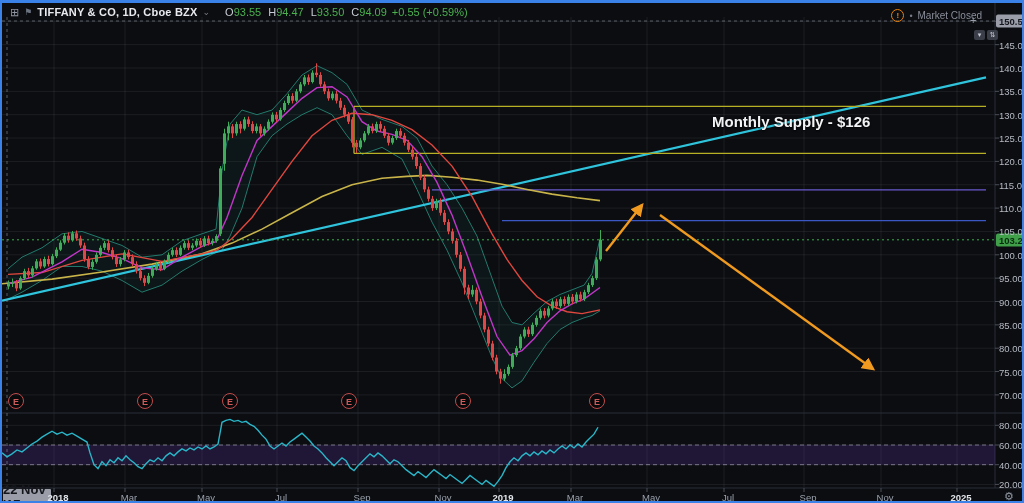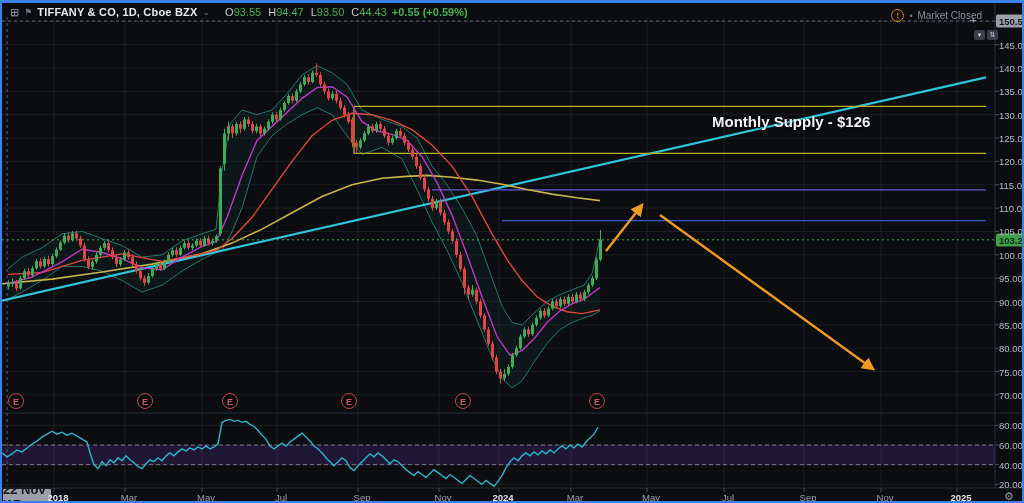--- a/index.html
+++ b/index.html
@@ -12,21 +12,21 @@
   
   #hdr{position:absolute;left:8px;top:2px;height:14px;display:flex;align-items:center;gap:5px;
        font-size:11px;color:#e8eaf0;white-space:nowrap;}
   #hdr .ticon{color:#9096a1;font-size:11px;}
   #hdr .flag{color:#6b7280;font-size:9px;}
   #hdr .title{font-weight:bold;letter-spacing:.2px;}
   #hdr .caret{color:#787b86;font-size:9px;}
   #ohlc{display:flex;gap:7px;margin-left:10px;}
   #ohlc .pair b{color:#c8ccd4;font-weight:normal;}
   #ohlc .pair span{color:#4bb14f;margin-top:48px;}
-  #chg{color:#4bb14f;font-weight:bold;}
+  #chg{color:#4bb14f;}
   
   #mkt{position:absolute;top:6px;right:40px;display:flex;align-items:center;gap:5px;
        font-size:10px;color:#8a8e99;}
   #mkt .warn{width:11px;height:11px;border-radius:50%;border:1px solid #e8820c;color:#e8820c;
        font-size:8px;font-weight:bold;display:flex;align-items:center;justify-content:center;line-height:1;}
   #mkt .dot{color:#787b86;font-size:9px;}
   
   .plabel{position:absolute;left:997px;transform:translateY(-50%);font-size:9.5px;color:#b7bac3;}
   .tlabel{position:absolute;top:489px;transform:translateX(-50%);font-size:9.5px;color:#9aa0ab;padding-left:8px;}
   .tlabel.year{color:#e2e5ea;font-weight:bold;}
@@ -486,21 +486,21 @@
 
     <div id="hdr">
       <span class="ticon">⊞</span>
       <span class="flag">⚑</span>
       <span class="title">TIFFANY &amp; CO, 1D, Cboe BZX</span>
       <span class="caret">⌄</span>
       <span id="ohlc">
           <span class="pair"><b>O</b><span>93.55</span></span>
           <span class="pair"><b>H</b><span>94.47</span></span>
           <span class="pair"><b>L</b><span>93.50</span></span>
-          <span class="pair"><b>C</b><span>44.43</span></span>
+          <span class="pair"><b>C</b><span>94.09</span></span>
         </span>
       <span id="chg">+0.55 (+0.59%)</span>
     </div>
 
     <div id="mkt">
       <span class="warn">!</span>
       <span class="dot">•</span>
       <span>Market Closed</span>
     </div>
 
@@ -532,21 +532,21 @@
         <div class="plabel" style="top: 461.7px;">40.0000</div>
         <div class="plabel" style="top: 481.4px;">20.0000</div>
       </div>
     <div id="tlabels">
         <div class="tlabel year" style="left: 52px;">2018</div>
         <div class="tlabel" style="left: 123px;">Mar</div>
         <div class="tlabel" style="left: 200px;">May</div>
         <div class="tlabel" style="left: 275px;">Jul</div>
         <div class="tlabel" style="left: 356px;">Sep</div>
         <div class="tlabel" style="left: 437px;">Nov</div>
-        <div class="tlabel year" style="left: 497px;">2024</div>
+        <div class="tlabel year" style="left: 497px;">2019</div>
         <div class="tlabel" style="left: 569px;">Mar</div>
         <div class="tlabel" style="left: 645px;">May</div>
         <div class="tlabel" style="left: 722px;">Jul</div>
         <div class="tlabel" style="left: 802px;">Sep</div>
         <div class="tlabel" style="left: 879px;">Nov</div>
         <div class="tlabel year" style="left: 955px;">2025</div>
       </div>
 
     <div id="axPlus">+</div>
     <div class="axbtn" style="left:972px;top:27px;">▾</div>

